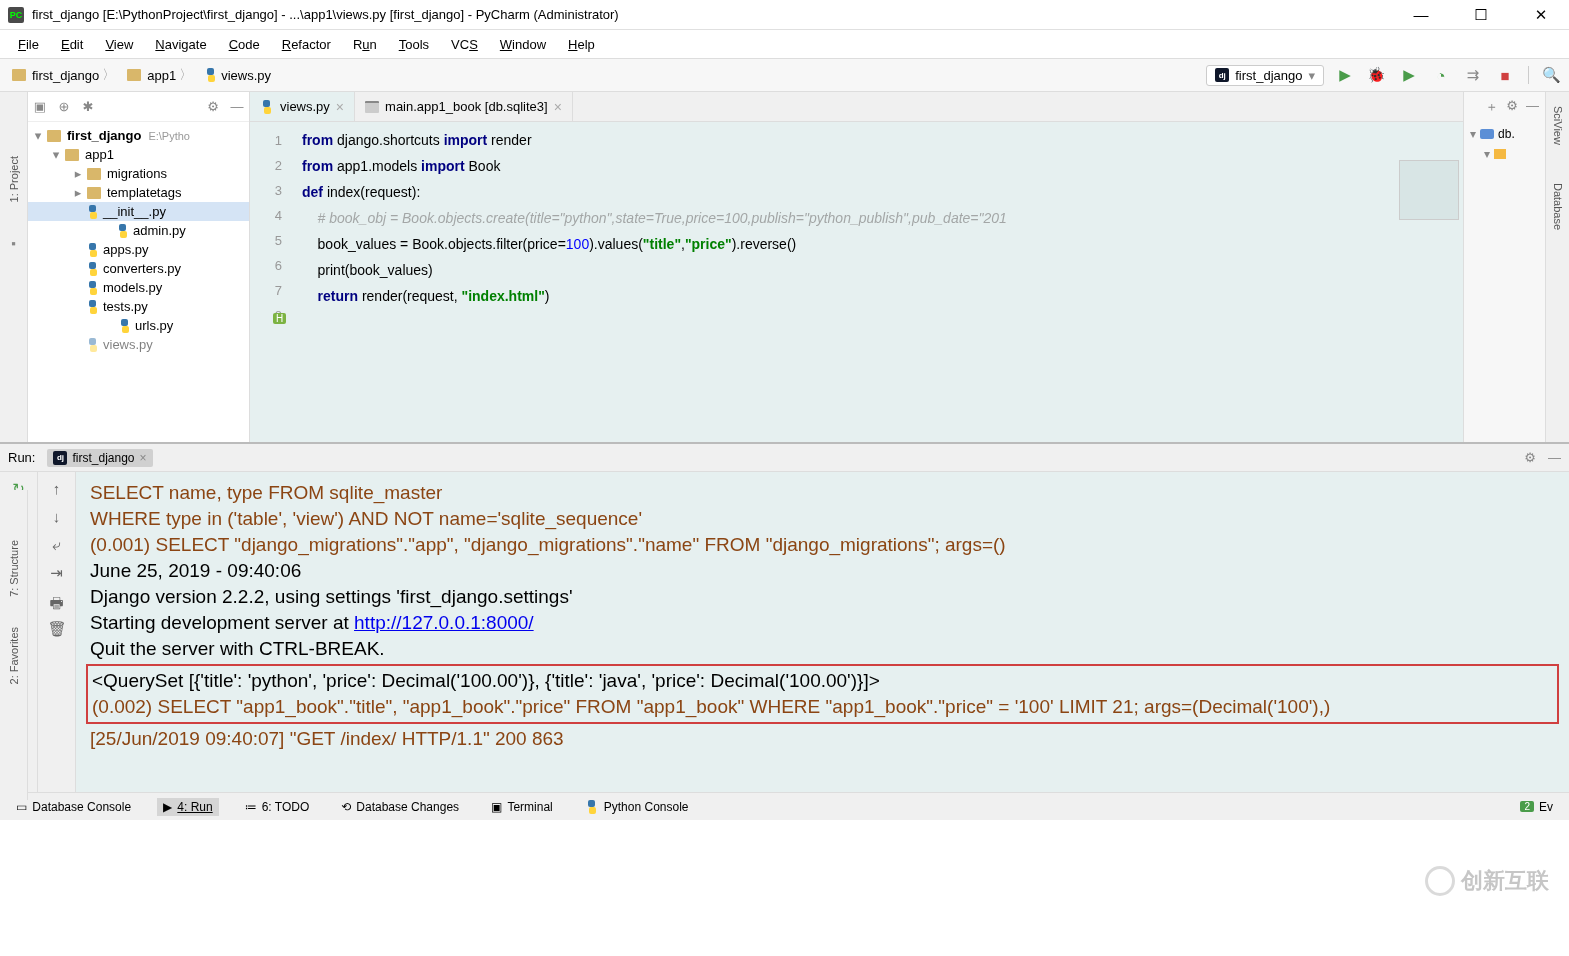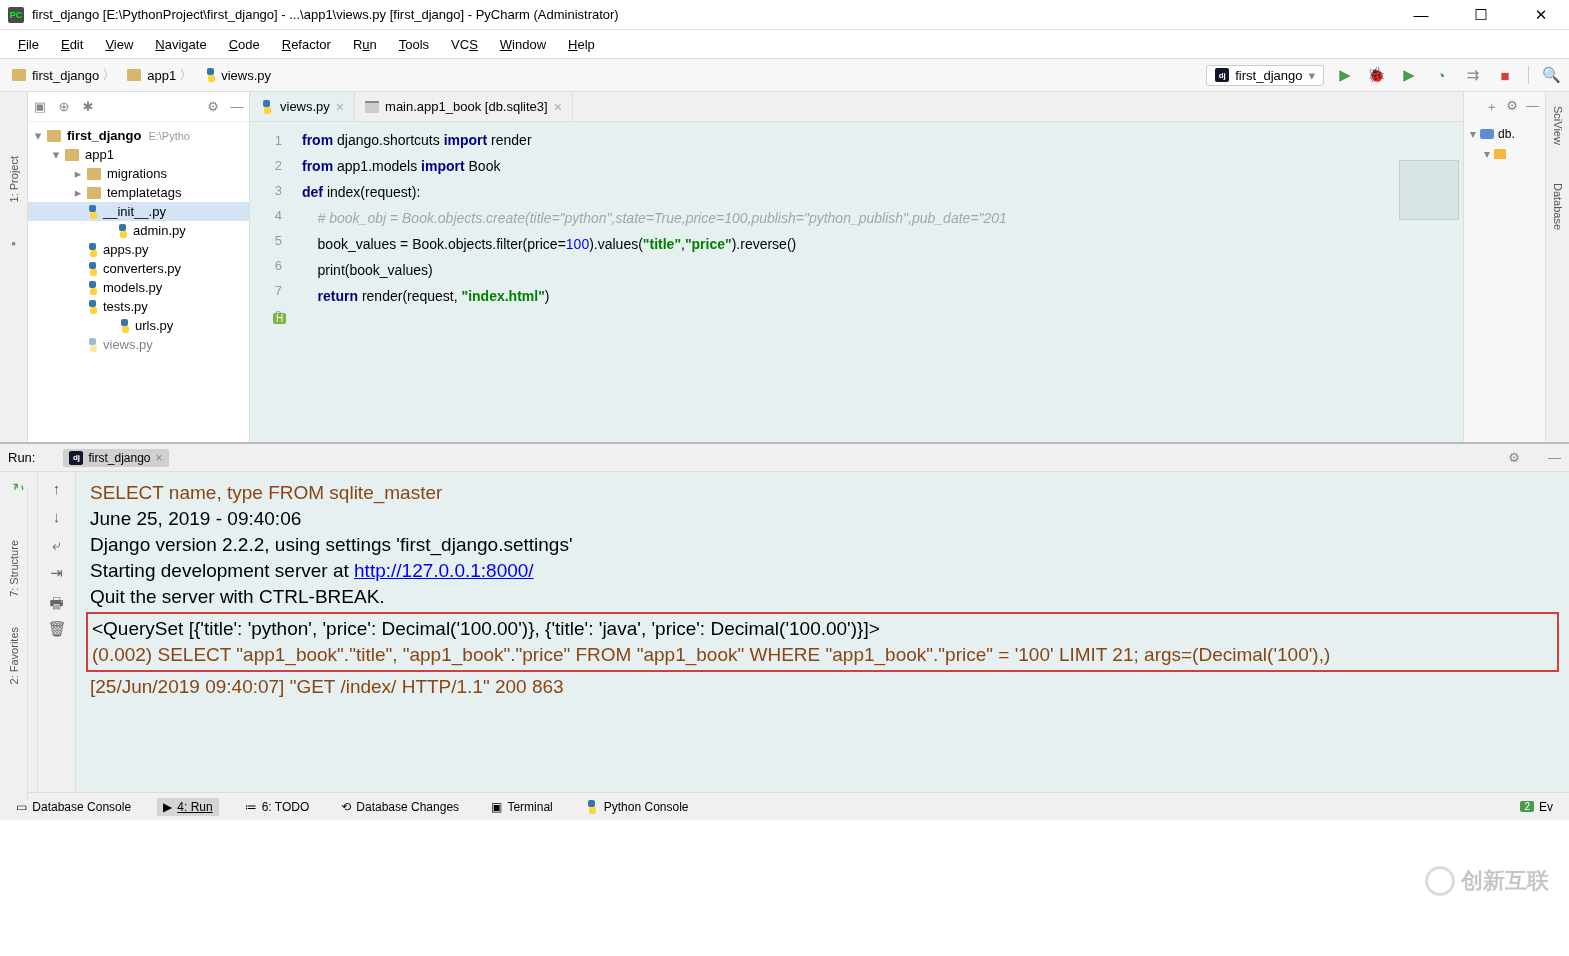--- a/index.html
+++ b/index.html
@@ -48,21 +48,21 @@
 .code .kw{color:#000080;font-weight:bold;}
 .code .cm{opacity:0.65;font-style:italic;color:#808080;}
 .code .str{color:#008000;font-weight:bold;}
 .code .num{color:#0000ff;}
 .right-sidebar { width:82px;background:#f7f7f7;border-left:1px solid #ddd;padding:6px;}
 .right-sidebar .rt-head{display:flex;gap:8px;justify-content:flex-end;margin-bottom:8px;}
 .right-sidebar .db-item{display:flex;align-items:center;gap:4px;font-size:12px;padding:3px 0;}
 .far-right { width:24px;background:#f0f0f0;border-left:1px solid #ddd;display:flex;flex-direction:column;align-items:center;padding-top:10px;gap:30px;}
 .far-right .vtab { writing-mode: vertical-rl; font-size: 11px; color: #555; cursor:pointer;padding:4px 0;}
 .run-panel { border-top:2px solid #bbb;display:flex;flex-direction:column;height:350px;}
-.run-header { height:28px;background:#f0f0f0;display:flex;align-items:center;padding:0 8px;gap:28px;border-bottom:1px solid #ddd;}
+.run-header { height:28px;background:#f0f0f0;display:flex;align-items:center;padding:0 8px;gap:12px;border-bottom:1px solid #ddd;}
 .run-header .label{font-size:13px;}
 .run-tab{display:flex;align-items:center;gap:5px;padding:2px 6px;background:#d0d0d0;border-radius:2px;font-size:12px;}
 .run-body{flex:1;display:flex;overflow:hidden;}
 .run-controls{width:38px;background:#f0f0f0;border-right:1px solid #ddd;display:flex;flex-direction:column;align-items:center;padding:8px 0;gap:10px;}
 .run-controls2{width:38px;background:#f0f0f0;border-right:1px solid #ddd;display:flex;flex-direction:column;align-items:center;padding:8px 0;gap:10px;}
 .run-controls .ci,.run-controls2 .ci{width:18px;height:18px;font-size:15px;color:#666;cursor:pointer;text-align:center;}
 .console{flex:1;background:#e6f0f0;padding:8px 14px;font-family:"Courier New",monospace;font-size:19px;line-height:26px;overflow:auto;}
 .console .sql{color:#8b4513;}
 .console .link{color:#0000ee;text-decoration:underline;}
 .console .hl-box{border:2px solid #d04040;padding:2px 4px;margin:2px -4px;}
@@ -286,20 +286,22 @@
     <div class="run-controls2">
       <span class="ci">↑</span>
       <span class="ci">↓</span>
       <span class="ci">⤶</span>
       <span class="ci">⇥</span>
       <span class="ci">🖶</span>
       <span class="ci">🗑</span>
     </div>
     <div class="console">
 <div class="sql">        SELECT name, type FROM sqlite_master</div>
+<div class="sql">        WHERE type in ('table', 'view') AND NOT name='sqlite_sequence'</div>
+<div class="sql">(0.001) SELECT "django_migrations"."app", "django_migrations"."name" FROM "django_migrations"; args=()</div>
 <div>June 25, 2019 - 09:40:06</div>
 <div>Django version 2.2.2, using settings 'first_django.settings'</div>
 <div><span>Starting development server at </span><span class="link">http://127.0.0.1:8000/</span></div>
 <div>Quit the server with CTRL-BREAK.</div>
 <div class="hl-box">
 <div>&lt;QuerySet [{'title': 'python', 'price': Decimal('100.00')}, {'title': 'java', 'price': Decimal('100.00')}]&gt;</div>
 <div class="sql">(0.002) SELECT "app1_book"."title", "app1_book"."price" FROM "app1_book" WHERE "app1_book"."price" = '100'  LIMIT 21; args=(Decimal('100'),)</div>
 </div>
 <div class="sql">[25/Jun/2019 09:40:07] "GET /index/ HTTP/1.1" 200 863</div>
     </div>

